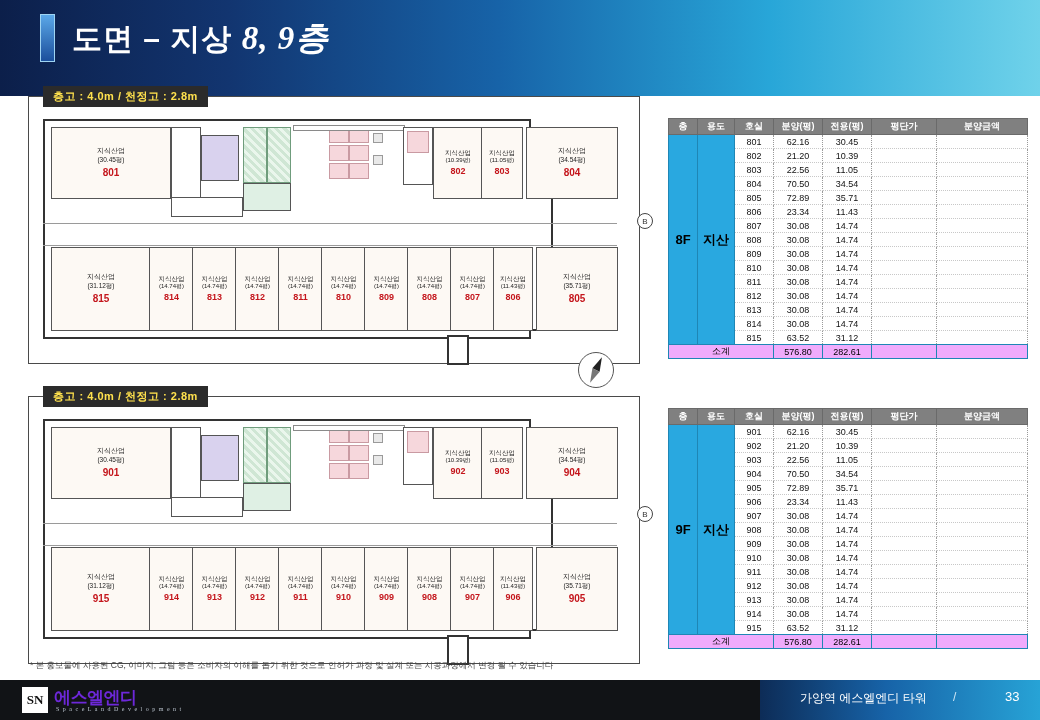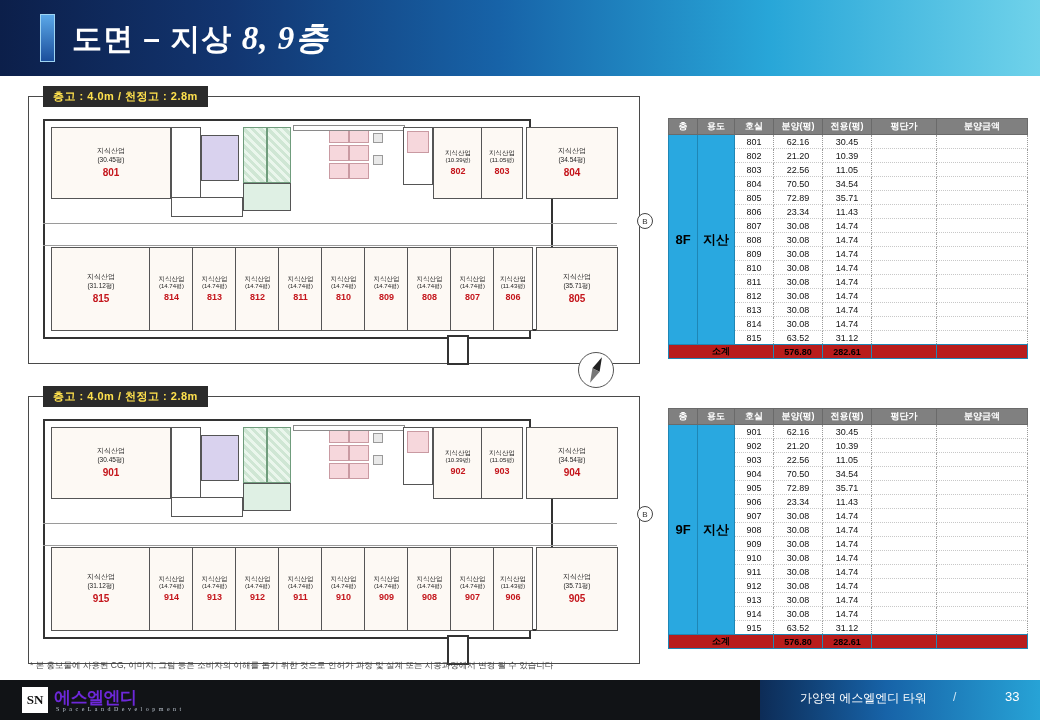--- a/index.html
+++ b/index.html
@@ -6,21 +6,21 @@
   body{
     width:1040px;height:720px;
     background:#ffffff;
     font-family:"Liberation Sans","DejaVu Sans",sans-serif;
     overflow:hidden;
     position:relative;
   }
 
   
   .header{
-    position:absolute;left:0;top:0;width:1040px;height:76px;
+    position:absolute;left:0;top:0;width:1040px;height:96px;
     background:linear-gradient(90deg,#0c1f4a 0%,#123570 22%,#1763a8 48%,#28a6d8 74%,#6fd2ea 100%);
   }
   .header-bar{
     position:absolute;left:40px;top:14px;width:13px;height:46px;
     background:linear-gradient(180deg,#5ba8e8,#1b4f9c);
     border:1px solid #9fd4f2;
   }
   .header-title{
     position:absolute;left:72px;top:16px;
     color:#ffffff;font-size:30px;font-weight:bold;letter-spacing:1px;
@@ -136,21 +136,21 @@
     text-align:center;
     color:#111;
     padding:0 2px;
   }
   table.unit-table td.floor,
   table.unit-table td.use{
     background:#29a8e0;color:#000;font-weight:bold;font-size:13px;
     border:1px solid #1f86b5;
   }
   table.unit-table tr.sum td{
-    background:#b91c1c;color:#000;font-weight:bold;
+    background:#f0abfc;color:#000;font-weight:normal;
     border:1px solid #1f86b5;
   }
   table.unit-table td.num{text-align:center;}
   .col-floor{width:26px;}
   .col-use{width:34px;}
   .col-ho{width:36px;}
   .col-bun{width:46px;}
   .col-jeon{width:46px;}
   .col-pyung{width:62px;}
   .col-amt{width:88px;}

